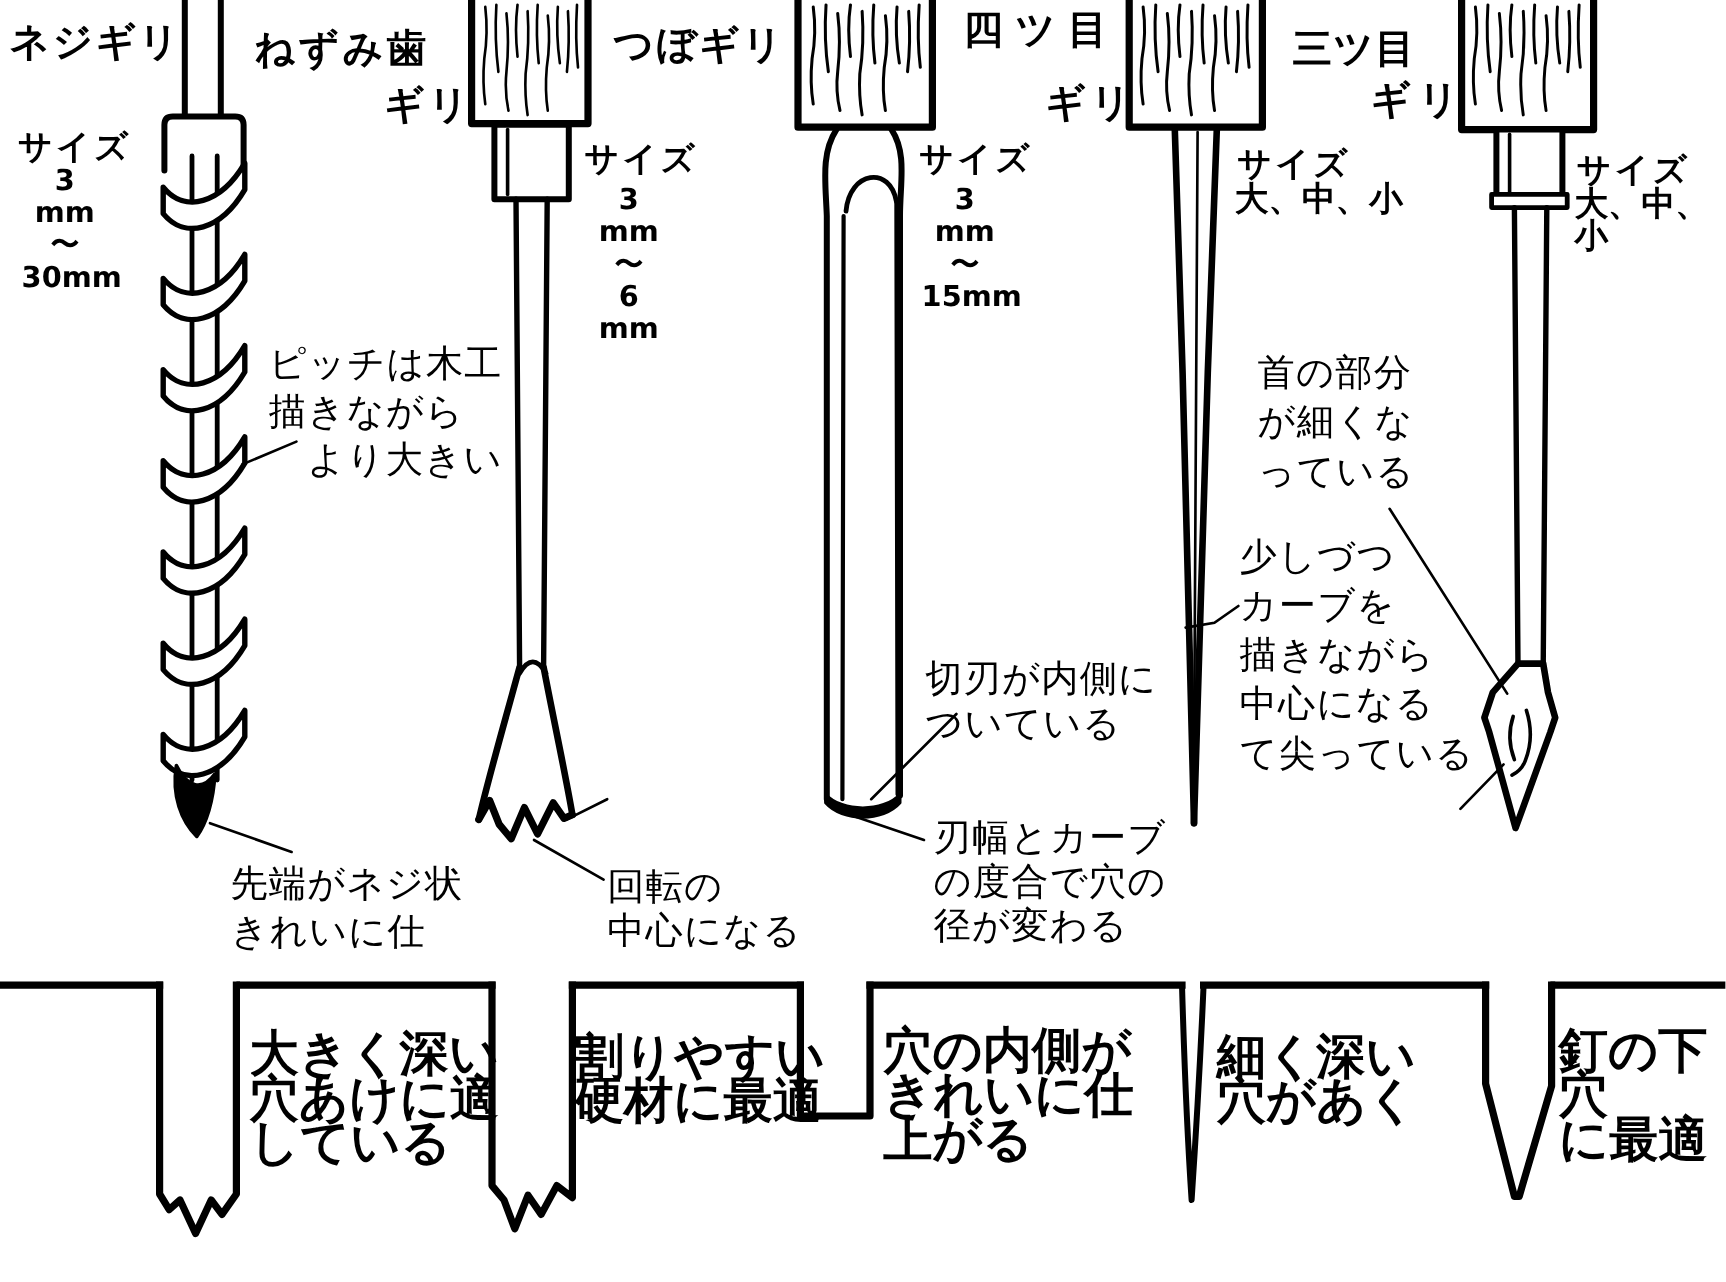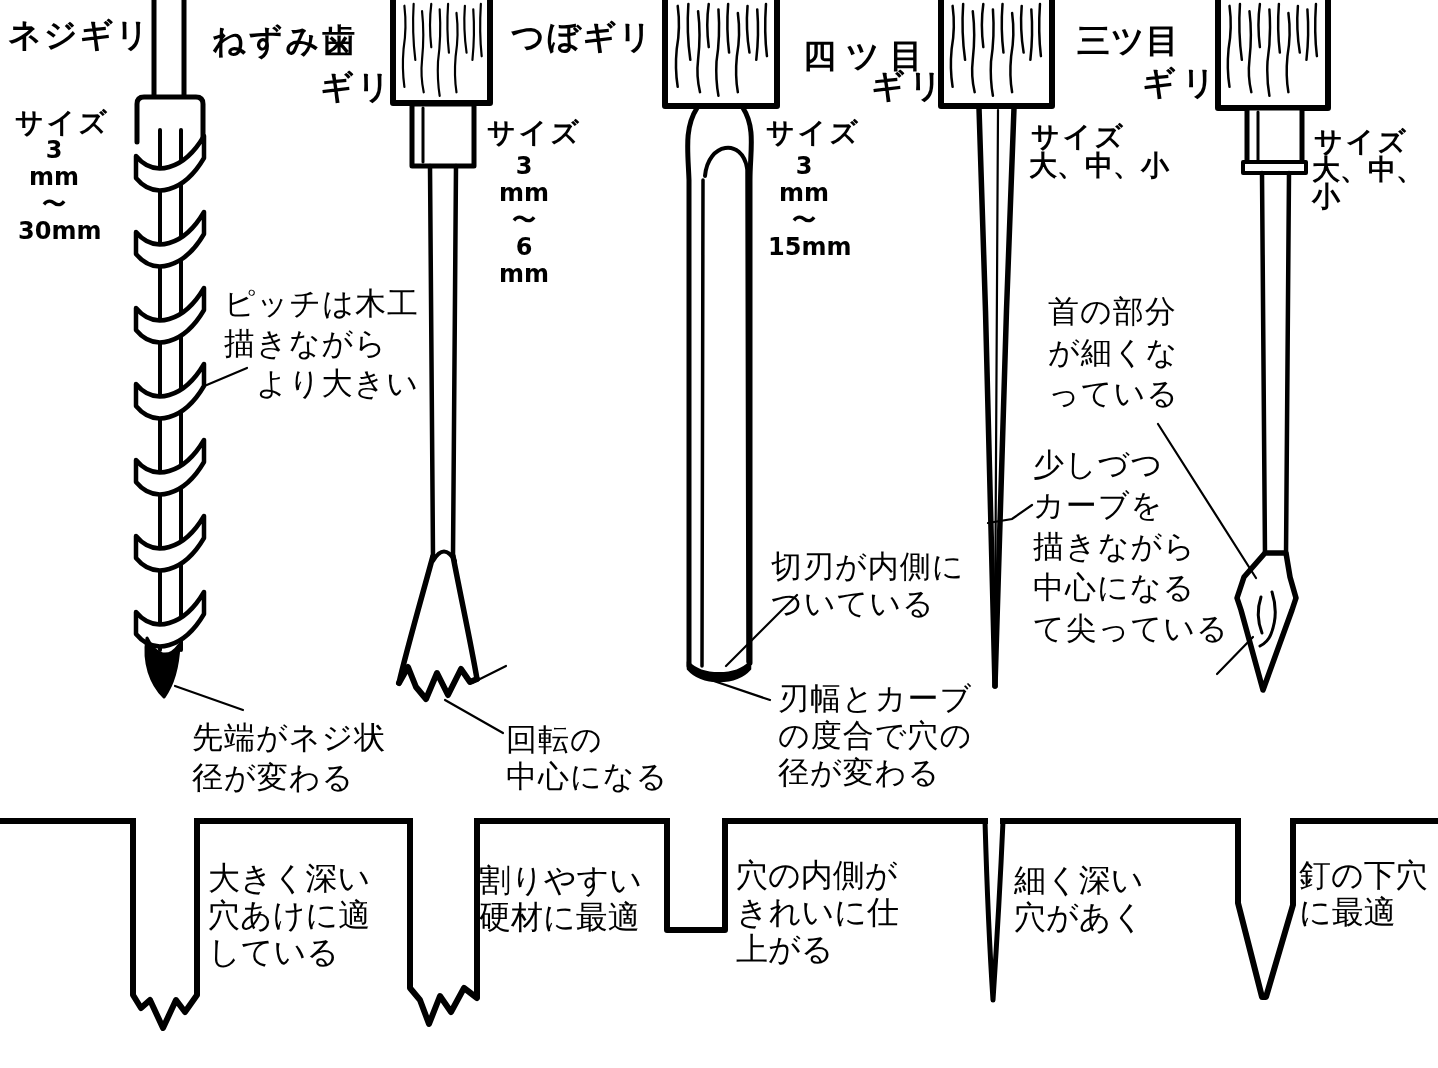--- a/index.html
+++ b/index.html
@@ -5,21 +5,21 @@
   html,body{margin:0;padding:0;background:#fff;}
   .stage{
     position:relative;width:1438px;height:1068px;overflow:hidden;
     background:var(--paper,#fff);color:var(--ink,#000);
     font-family:"DejaVu Sans","Liberation Sans",sans-serif;
   }
   .stage svg{position:absolute;left:0;top:0;}
   .t{position:absolute;white-space:pre-line;color:var(--ink,#000);}
   .title{font-size:33px;font-weight:600;letter-spacing:2px;line-height:36px;}
   .ann{font-size:31px;line-height:40px;letter-spacing:1px;}
-  .cap{font-size:32px;line-height:37px;font-weight:normal;letter-spacing:0px;}
+  .cap{font-size:41px;line-height:37px;font-weight:bold;letter-spacing:0px;}
   .sz{font-size:28px;font-weight:600;letter-spacing:3px;}
   .szv{font-size:24px;line-height:27px;text-align:center;font-weight:600;}
 </style>
 </head>
 <body>
 
 <div class="stage">
 
   <svg width="1438" height="1068" viewBox="0 0 1438 1068">
     <defs>
@@ -122,21 +122,21 @@
       <path d="M667,821 V930 H725 V821"></path>
       <path d="M985,821 C987,890 990,955 993,1000 C996,955 1000,890 1003,821" stroke-width="5"></path>
       <path d="M1238,821 V903 L1262,997 L1266,997 L1293,905 V821"></path>
     </g>
   </svg>
 
   <div class="t title" style="left:8px;top:17px">ネジギリ</div>
   <div class="t title" style="left:212px;top:23px;letter-spacing:3px">ねずみ歯</div>
   <div class="t title" style="left:320px;top:69px;letter-spacing:3px">ギリ</div>
   <div class="t title" style="left:511px;top:19px">つぼギリ</div>
-  <div class="t title" style="left:803px;top:38px;letter-spacing:10px">四ツ目</div>
+  <div class="t title" style="left:803px;top:7px;letter-spacing:10px">四ツ目</div>
   <div class="t title" style="left:871px;top:68px;letter-spacing:4px">ギリ</div>
   <div class="t title" style="left:1077px;top:23px;letter-spacing:1px">三ツ目</div>
   <div class="t title" style="left:1142px;top:65px;letter-spacing:6px">ギリ</div>
 
   <div class="t sz" style="left:15px;top:104px">サイズ</div>
   <div class="t szv" style="left:18px;top:137px;width:72px">3 mm
 〜
 30mm</div>
   <div class="t sz" style="left:487px;top:114px">サイズ</div>
   <div class="t szv" style="left:488px;top:153px;width:72px">3 mm
@@ -148,21 +148,21 @@
 15mm</div>
   <div class="t sz" style="left:1031px;top:118px">サイズ</div>
   <div class="t szv" style="left:1029px;top:152px;font-size:28px;text-align:left">大、中、小</div>
   <div class="t sz" style="left:1314px;top:123px">サイズ</div>
   <div class="t szv" style="left:1312px;top:156px;font-size:28px;text-align:left">大、中、小</div>
 
   <div class="t ann" style="left:224px;top:283px">ピッチは木工
 描きながら
 　より大きい</div>
   <div class="t ann" style="left:192px;top:717px">先端がネジ状
-径が変わる</div>
+きれいに仕</div>
   <div class="t ann" style="left:506px;top:721px;line-height:37px">回転の
 中心になる</div>
   <div class="t ann" style="left:771px;top:548px;line-height:37px">切刃が内側に
 ついている</div>
   <div class="t ann" style="left:778px;top:680px;line-height:37px">刃幅とカーブ
 の度合で穴の
 径が変わる</div>
   <div class="t ann" style="left:1048px;top:291px;line-height:41px">首の部分
 が細くな
 っている</div>

